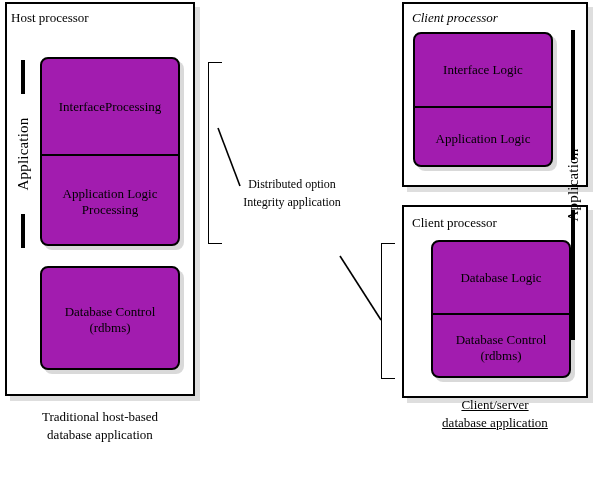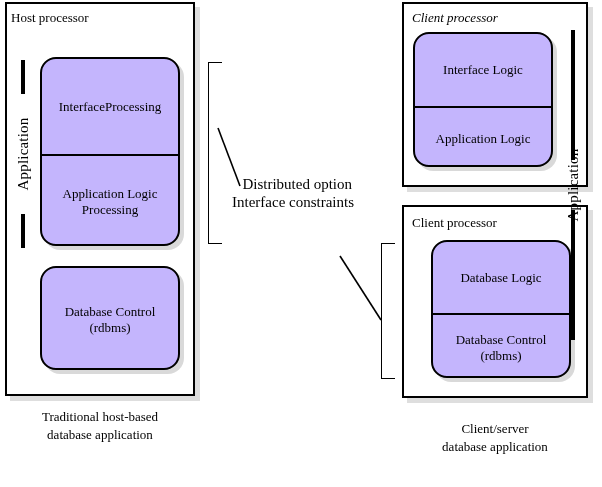--- a/index.html
+++ b/index.html
@@ -24,23 +24,23 @@
   .frame-label{
     position:absolute;
     font-size:13px;
     line-height:15px;
     white-space:nowrap;
   }
 
   
   .module{
     position:absolute;
-    background:#c4b5fd;
+    background:#a21caf;
     border:2.5px solid #000000;
-    border-radius:16px;
+    border-radius:8px;
     box-shadow:4px 4px 0 0 rgba(0,0,0,0.15);
     box-sizing:border-box;
     overflow:hidden;
   }
   .module .cell{
     position:absolute;left:0;right:0;
     display:flex;align-items:center;justify-content:center;
     text-align:center;
     font-size:13px;
     line-height:16px;
@@ -68,22 +68,22 @@
   .bracket{
     position:absolute;
     border:1.8px solid #000000;
     border-right:none;
     box-sizing:border-box;
   }
 
   
   .annot{
     position:absolute;
-    text-align:right;
-    font-size:15px;
+    text-align:center;
+    font-size:12px;
     line-height:17.5px;
     white-space:nowrap;
   }
 
   
   .caption{
     position:absolute;
     text-align:center;
     font-size:13px;
     line-height:18px;
@@ -136,21 +136,21 @@
 
   <div class="bracket" style="left:381px;top:243px;width:14px;height:136px;"></div>
 
   <svg class="leaders" viewBox="0 0 602 487">
     <line x1="218" y1="128" x2="240" y2="186" stroke="#000000" stroke-width="1.6"></line>
     <line x1="340" y1="256" x2="381" y2="320" stroke="#000000" stroke-width="1.6"></line>
   </svg>
 
   <div class="annot" style="left:232px;top:176px;width:120px;">
     <div>Distributed option</div>
-    <div>Interface constraints</div>
+    <div>Integrity application</div>
   </div>
 
   <div class="frame" style="left:402px;top:2px;width:186px;height:185px;">
   </div>
   <div class="frame-label" style="left:412px;top:10px;font-style:italic;">Client processor</div>
 
   <div class="module" style="left:413px;top:32px;width:140px;height:135px;">
     <div class="cell" style="top:0px;height:72px;">
       <span>Interface Logic</span>
     </div>
@@ -174,18 +174,18 @@
       <span>(rdbms)</span>
     </div>
   </div>
 
   <div class="appspan" style="left:561px;top:30px;width:24px;height:310px;">
     <div class="bar" style="top:0px;height:130px;"></div>
     <div class="bar" style="bottom:0px;height:130px;"></div>
     <div class="vlabel">Application</div>
   </div>
 
-  <div class="caption" style="left:400px;top:420px;width:190px;">
+  <div class="caption" style="left:400px;top:396px;width:190px;text-decoration:underline;">
     <div>Client/server</div>
     <div>database application</div>
   </div>
 
 </div>
 
 </body></html>

